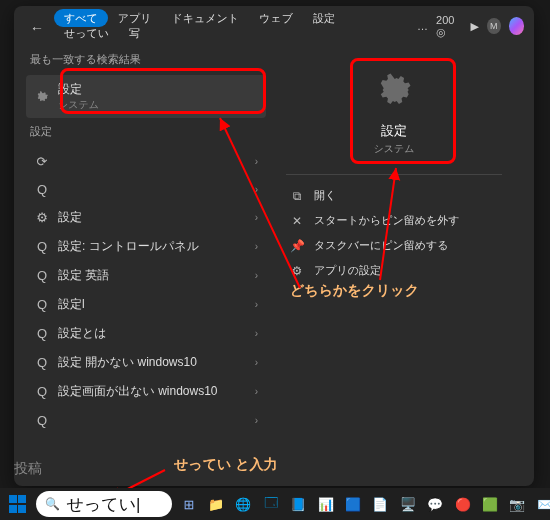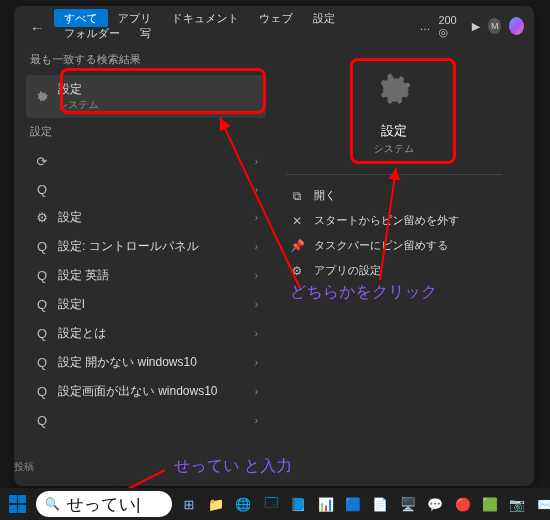--- a/index.html
+++ b/index.html
@@ -1,19 +1,19 @@
 <!DOCTYPE html>
 <html><head>
 <meta charset="utf-8">
 <style>
 html,body{margin:0;padding:0;width:550px;height:520px;background:#1a1a1a;font-family:"Segoe UI","Yu Gothic UI",sans-serif;color:#fff;overflow:hidden;font-size:12px}
 .search-panel{position:absolute;left:14px;top:6px;width:520px;height:480px;background:#2b2b2b;border-radius:8px;box-shadow:0 4px 20px rgba(0,0,0,.5)}
 .top-bar{display:flex;align-items:center;padding:6px 10px;gap:4px;height:28px}
 .back-btn{color:#ccc;font-size:14px;padding:2px 6px}
-.tab{padding:3px 10px;border-radius:2px;font-size:11px;color:#ddd;white-space:nowrap}
+.tab{padding:3px 10px;border-radius:9px;font-size:11px;color:#ddd;white-space:nowrap}
 .tab.active{background:#0078d4;color:#fff}
 .top-spacer{flex:1}
 .top-right{display:flex;align-items:center;gap:8px;color:#ccc;font-size:11px}
 .copilot{width:18px;height:18px;border-radius:50%;background:linear-gradient(135deg,#4facfe,#a855f7,#f472b6)}
 .body{display:flex;padding:0 12px}
 .left-col{width:240px}
 .section-title{color:#aaa;font-size:11px;margin:6px 0 8px 4px}
 .result-item{display:flex;align-items:center;gap:8px;padding:6px 8px;border-radius:4px;font-size:12px;color:#ddd}
 .result-item.selected{background:#3a3a3a}
 .result-item .sub{font-size:10px;color:#888}
@@ -21,38 +21,38 @@
 .gear-sm{width:16px;height:16px}
 .right-col{flex:1;padding:10px 20px 0 20px}
 .preview{display:flex;flex-direction:column;align-items:center;padding:12px 0 18px}
 .gear-lg{width:44px;height:44px;margin-bottom:10px}
 .preview-title{font-size:13px;margin-bottom:2px}
 .preview-sub{font-size:10px;color:#999}
 .action-list{border-top:1px solid #444;padding-top:8px}
 .action-item{display:flex;align-items:center;gap:10px;padding:5px 4px;font-size:11px;color:#ddd}
 .action-item .icon{width:14px;font-size:12px;color:#bbb;text-align:center}
 .red-box{position:absolute;border:3px solid red;border-radius:8px;pointer-events:none}
-.red-text{position:absolute;color:#8b5cf6;font-weight:normal;font-size:16px;pointer-events:none}
+.red-text{position:absolute;color:#fdba74;font-weight:bold;font-size:14px;pointer-events:none}
 svg.arrow{position:absolute;pointer-events:none}
 .taskbar{position:absolute;left:0;bottom:0;width:550px;height:32px;background:#1f1f1f;display:flex;align-items:center;padding:0 6px;gap:6px}
 .start-btn{width:24px;height:24px;display:flex;flex-wrap:wrap;gap:1px;padding:3px;box-sizing:border-box}
 .start-btn div{width:8px;height:8px;background:#0078d4}
 .searchbox{display:flex;align-items:center;background:#fff;border-radius:14px;padding:2px 10px;width:120px;height:22px;gap:6px}
 .searchbox .mag{color:#555;font-size:12px}
 .searchbox .txt{color:#111;font-size:17px}
 .tb-icon{width:22px;height:22px;border-radius:4px;display:flex;align-items:center;justify-content:center;font-size:13px}
-.label-text{position:absolute;left:14px;top:460px;font-size:10px;color:#888}
+.label-text{position:absolute;left:14px;top:460px;font-size:14px;color:#888}
 </style>
 </head>
 <body>
 
 <div class="search-panel">
   <div class="top-bar">
     <span class="back-btn">←</span>
-    <span id="tabs"><span class="tab active">すべて</span><span class="tab">アプリ</span><span class="tab">ドキュメント</span><span class="tab">ウェブ</span><span class="tab">設定</span><span class="tab">フォルダー</span><span class="tab">写</span></span>
+    <span id="tabs"><span class="tab active">すべて</span><span class="tab">アプリ</span><span class="tab">ドキュメント</span><span class="tab">ウェブ</span><span class="tab">設定</span><span class="tab">せってい</span><span class="tab">写</span></span>
     <span class="top-spacer"></span>
     <div class="top-right">
       <span>…</span>
       <span><span>200</span> <span>◎</span></span>
       <span>▶</span>
       <span style="width:16px;height:16px;border-radius:50%;background:#555;display:inline-flex;align-items:center;justify-content:center;font-size:9px">M</span>
       <span class="copilot"></span>
     </div>
   </div>
 

